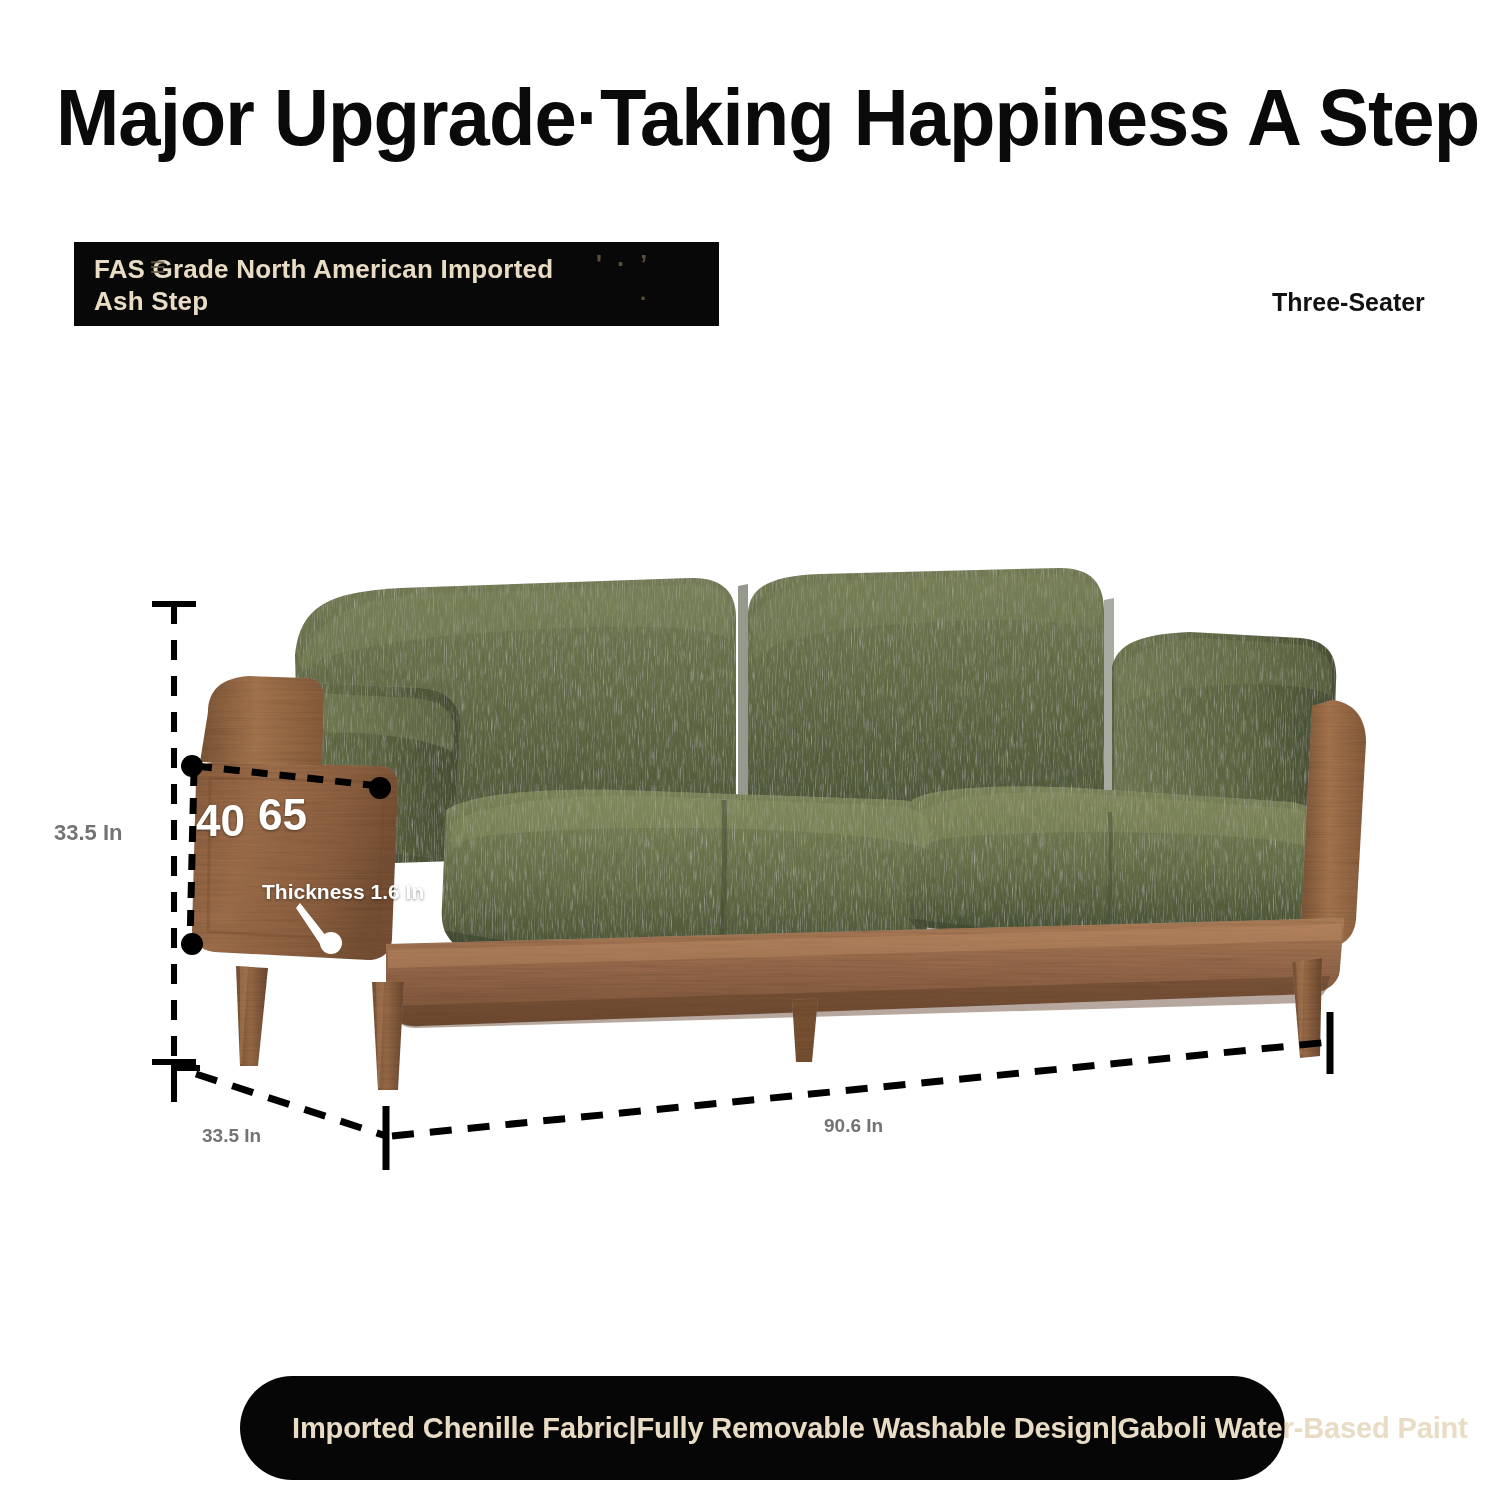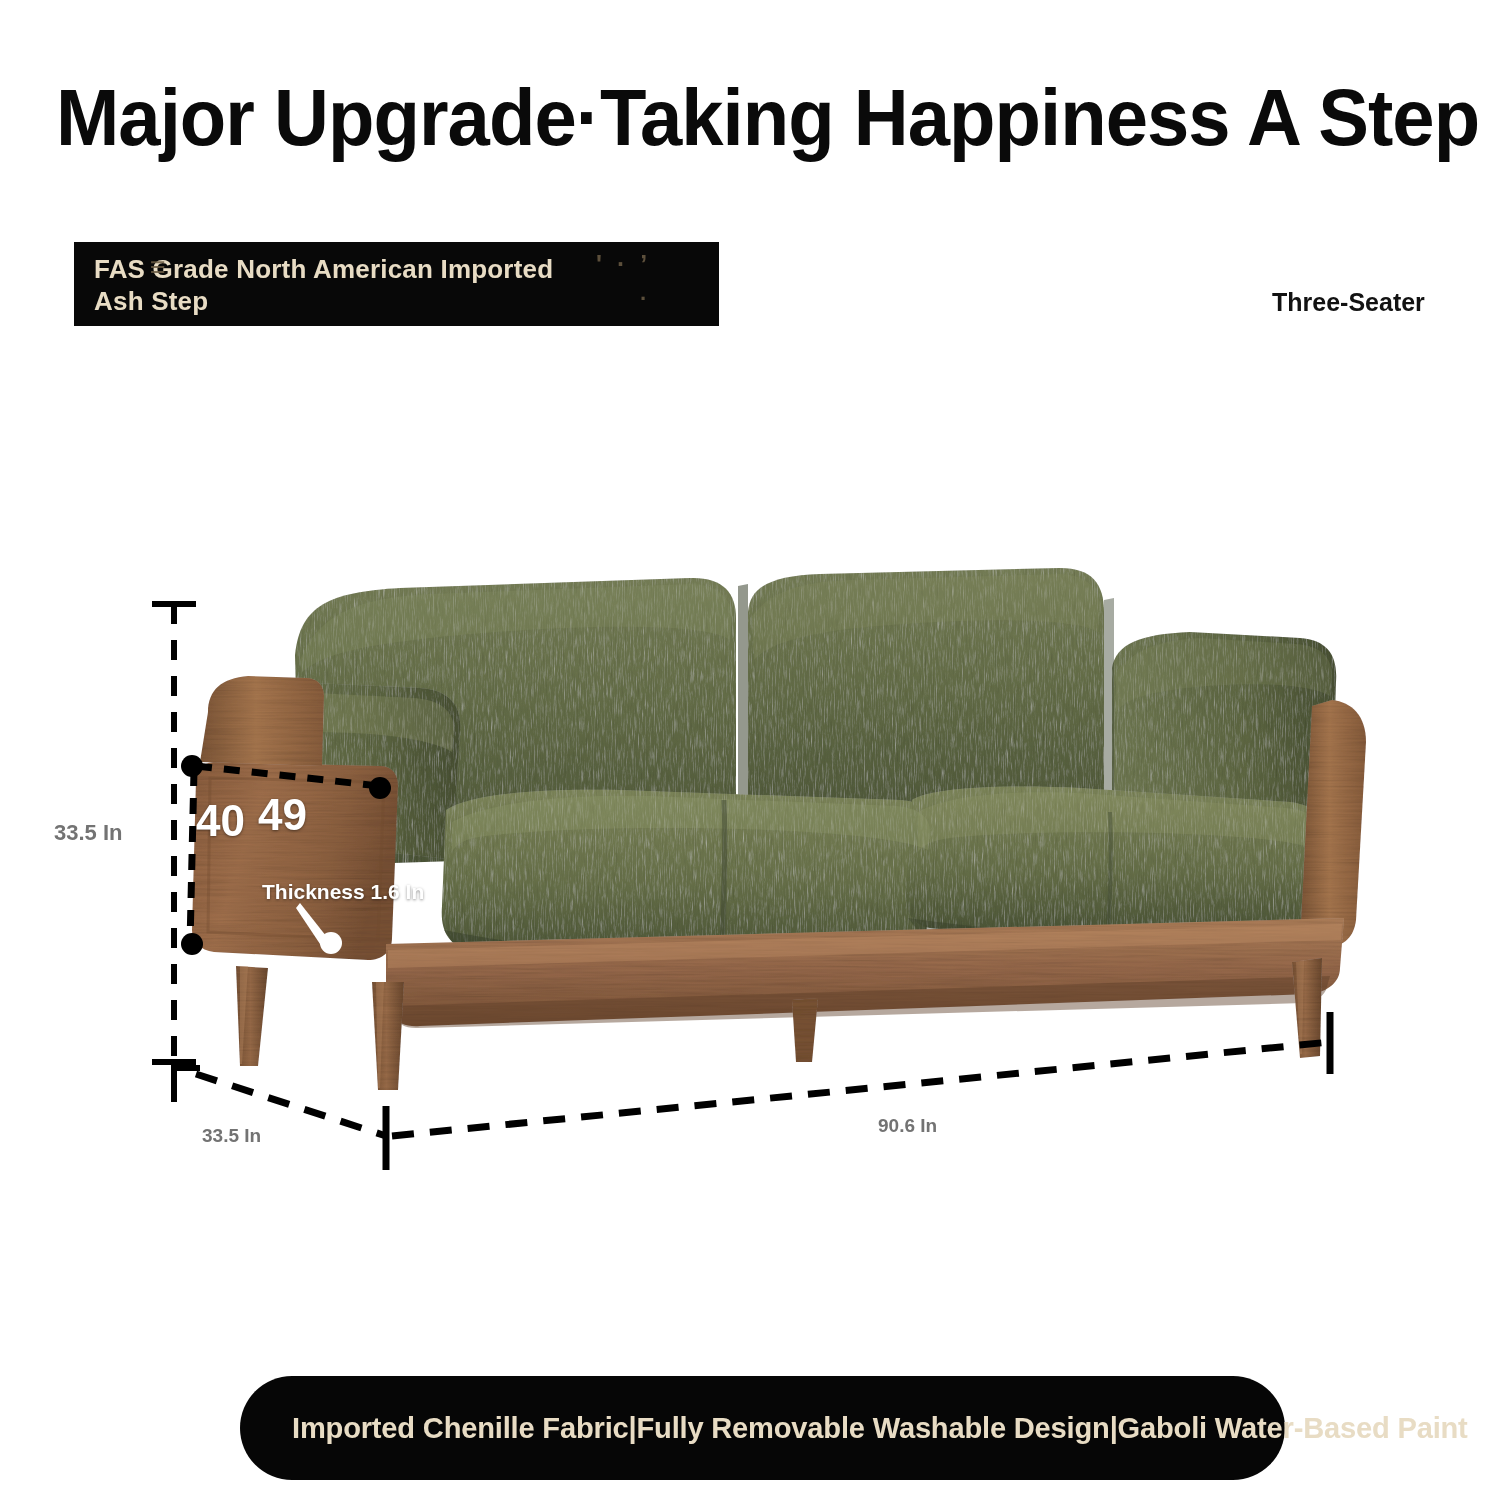--- a/index.html
+++ b/index.html
@@ -48,21 +48,21 @@
   #sofa{position:absolute;left:0;top:0;width:1500px;height:1500px;}
 
   
   #dims{position:absolute;left:0;top:0;width:1500px;height:1500px;}
   .dimlabel{
     position:absolute;font-weight:700;color:#737373;white-space:nowrap;
     background:#ffffff;
   }
   #lbl-height{left:50px;top:818px;font-size:22px;padding:2px 4px;}
   #lbl-depth {left:198px;top:1123px;font-size:19px;padding:2px 4px;}
-  #lbl-width {left:874px;top:1113px;font-size:19px;padding:2px 4px;text-align:center;}
+  #lbl-width {left:820px;top:1113px;font-size:19px;padding:2px 4px;text-align:center;}
 
   .panellabel{
     position:absolute;font-weight:700;color:#ffffff;white-space:nowrap;
     text-shadow:0 1px 3px rgba(0,0,0,.45);
   }
   #lbl-82{left:258px;top:790px;font-size:44px;}
   #lbl-40{left:196px;top:796px;font-size:44px;}
   #lbl-thick{left:262px;top:880px;font-size:21px;font-weight:700;}
 
   
@@ -260,21 +260,21 @@
     <g>
       <path d="M300,903 L330,941 L322,947 L296,908 Z" fill="#ffffff"></path>
       <circle cx="331" cy="943" r="11" fill="#ffffff"></circle>
     </g>
   </svg>
 
   <div class="dimlabel" id="lbl-height">33.5 In</div>
   <div class="dimlabel" id="lbl-depth">33.5 In</div>
   <div class="dimlabel" id="lbl-width">90.6 In</div>
 
-  <div class="panellabel" id="lbl-82">49</div>
+  <div class="panellabel" id="lbl-82">65</div>
   <div class="panellabel" id="lbl-40">40</div>
   <div class="panellabel" id="lbl-thick">Thickness 1.6 In</div>
 
   <div id="wood-badge">
     <div class="btxt">
       <span>FAS Grade North American Imported</span><br>
       <span>Ash Step</span>
     </div>
   </div>
   <div class="ghost" id="g1">≡</div>

